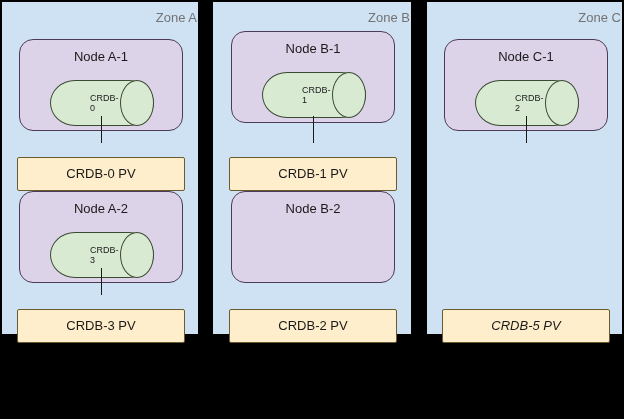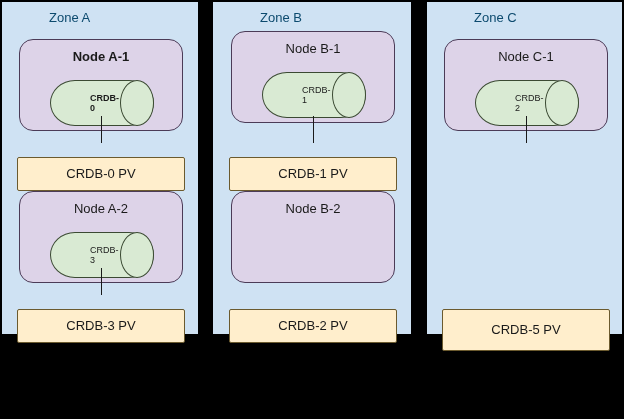--- a/index.html
+++ b/index.html
@@ -28,25 +28,24 @@
     height: 332px;
     background: #cfe2f3;
     border: 1px solid #6c8ebf00;
     box-sizing: border-box;
   }
   .zone-title {
     position: absolute;
     top: 7px;
     left: 0;
     right: 0;
-    text-align: left;
+    text-align: right;
     font-size: 13px;
-    color: #0c4a6e;
+    color: #737373;
     line-height: 16px;
-    padding-left: 46px;
   }
 
   
   .node {
     position: absolute;
     background: #ddd3e8;
     border: 1.2px solid #4b3b57;
     border-radius: 14px;
     box-sizing: border-box;
   }
@@ -120,21 +119,21 @@
   }
 </style>
 </head>
 <body>
 
 <div id="diagram">
 
   <div class="zone" style="left:2px; width:196px;">
     <div class="zone-title">Zone A</div>
 
-    <div class="node" style="left:16px; top:36px; width:164px; height:92px;font-weight:bold;">
+    <div class="node" style="left:16px; top:36px; width:164px; height:92px;">
       <div class="node-title">Node A-1</div>
       <div class="cylinder" style="left:30px; top:40px; width:104px; height:46px;">
         <div class="cylinder-cap"></div>
         <div class="cylinder-label">CRDB-0</div>
       </div>
     </div>
     <div class="connector" style="left:98px; top:113px; height:27px;"></div>
     <div class="pv" style="left:14px; top:138px; width:168px; height:34px;">
       <span class="pv-label">CRDB-0 PV</span>
     </div>
@@ -180,18 +179,18 @@
 
     <div class="node" style="left:16px; top:36px; width:164px; height:92px;">
       <div class="node-title">Node C-1</div>
       <div class="cylinder" style="left:30px; top:40px; width:104px; height:46px;">
         <div class="cylinder-cap"></div>
         <div class="cylinder-label">CRDB-2</div>
       </div>
     </div>
     <div class="connector" style="left:98px; top:113px; height:27px;"></div>
 
-    <div class="pv" style="left:14px; top:290px; width:168px; height:42px;">
+    <div class="pv" style="left:14px; top:290px; width:168px; height:34px;font-style:italic;">
       <span class="pv-label">CRDB-5 PV</span>
     </div>
   </div>
 
 </div>
 
 </body></html>

